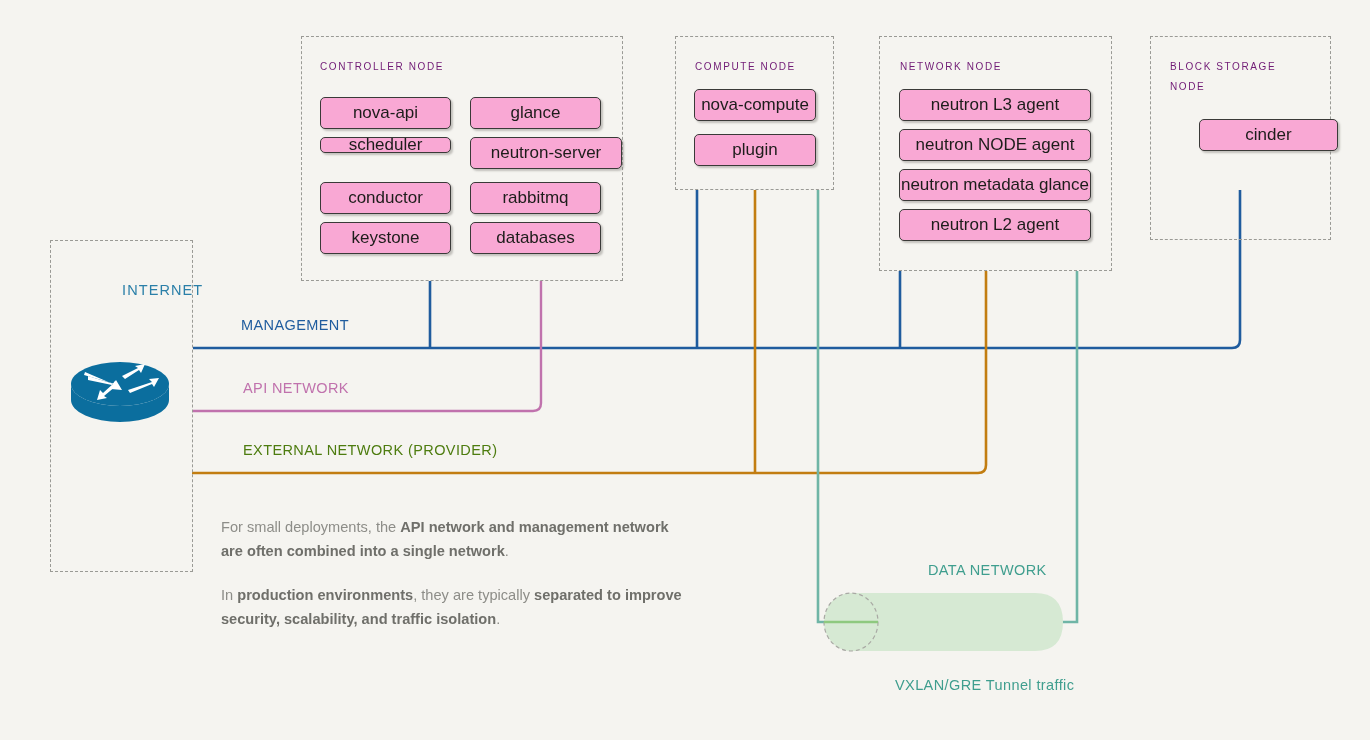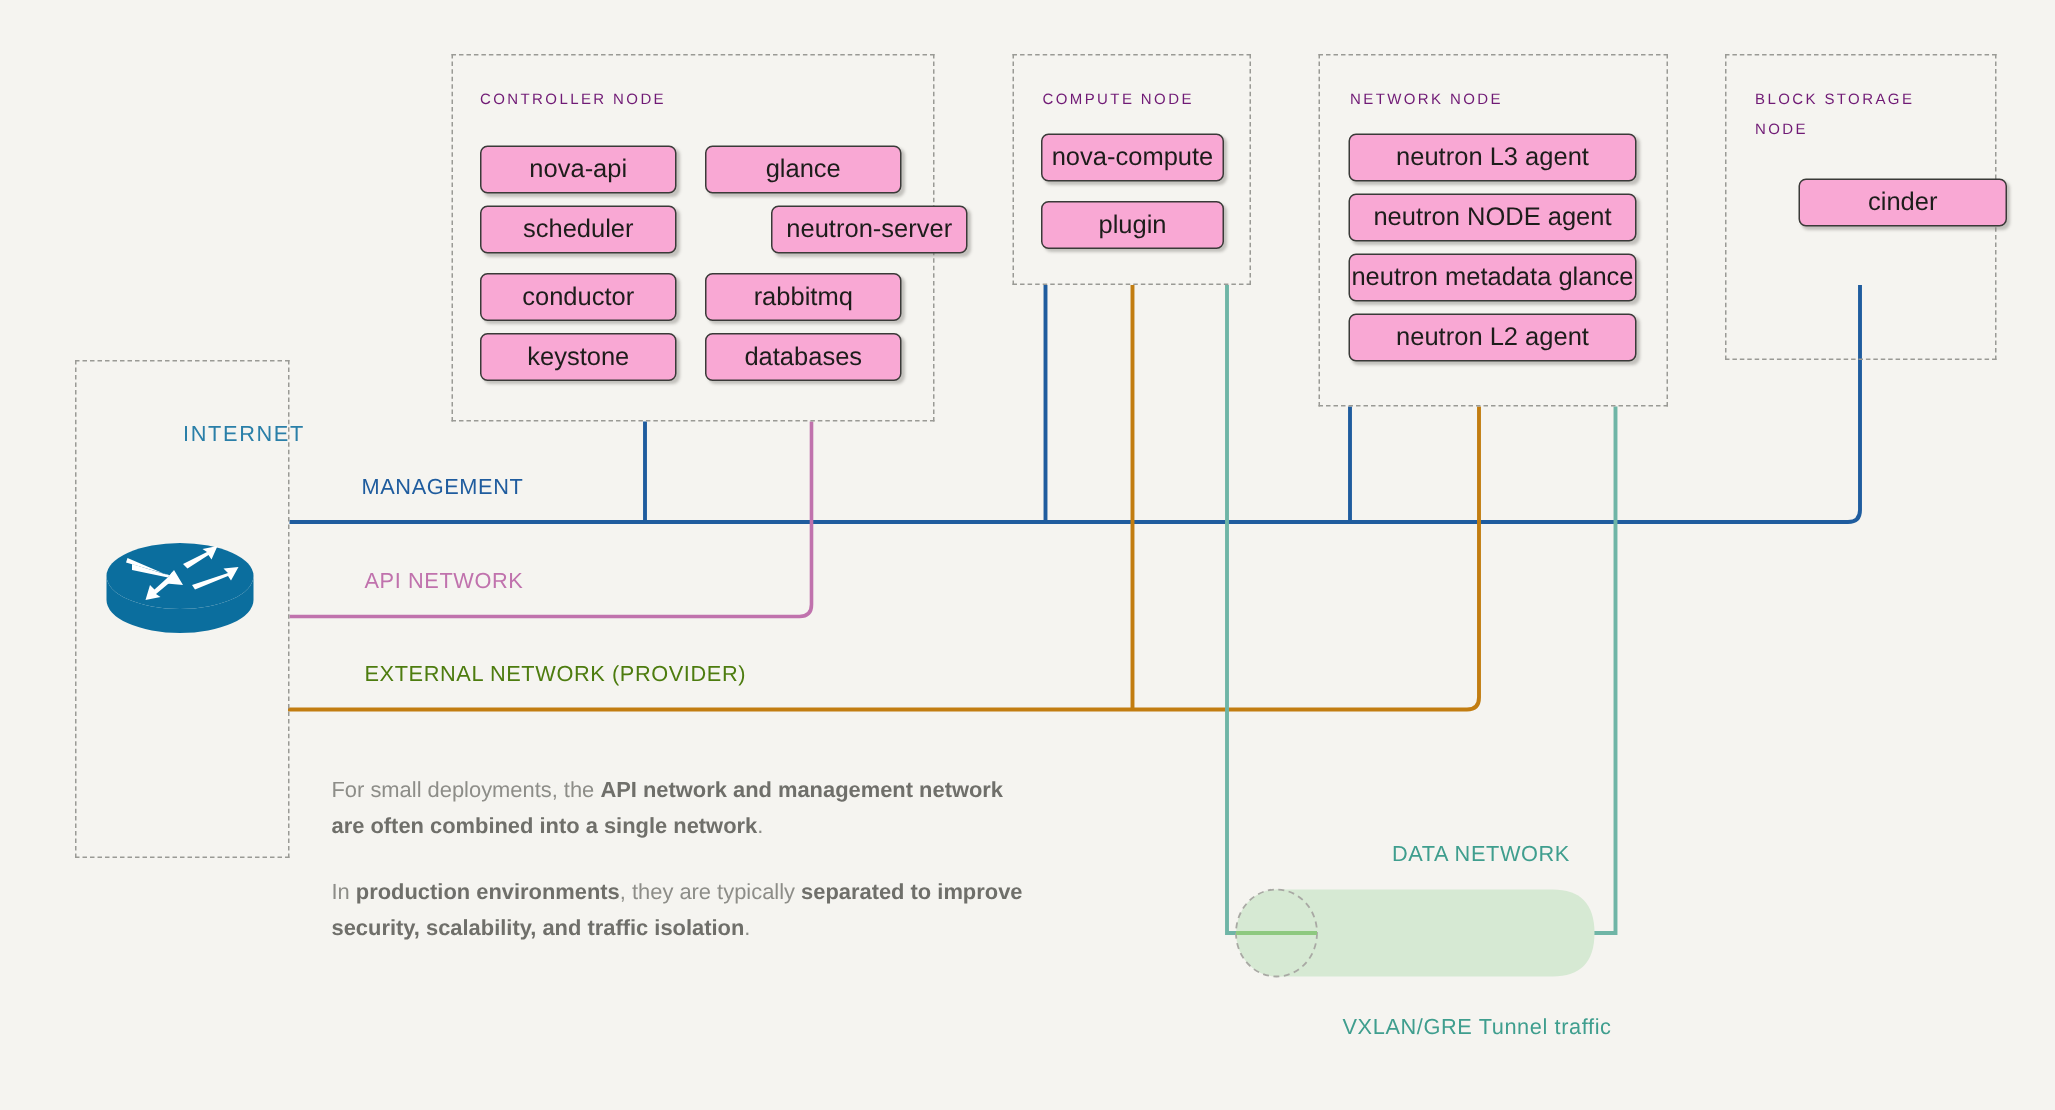--- a/index.html
+++ b/index.html
@@ -116,22 +116,22 @@
   <div class="net-label lbl-mgmt" style="left:201px;top:317px;">MANAGEMENT</div>
   <div class="net-label lbl-api" style="left:203px;top:380px;">API NETWORK</div>
   <div class="net-label lbl-ext" style="left:203px;top:442px;">EXTERNAL NETWORK (PROVIDER)</div>
   <div class="net-label lbl-data" style="left:888px;top:562px;">DATA NETWORK</div>
   <div class="net-label lbl-tunnel" style="left:855px;top:677px;">VXLAN/GRE Tunnel traffic</div>
 
   <div class="node-box" style="left:301px;top:36px;width:322px;height:245px;"></div>
   <div class="node-title" style="left:320px;top:57px;">CONTROLLER  NODE</div>
   <div class="svc" style="left:320px;top:97px;width:131px;height:32px;">nova-api</div>
   <div class="svc" style="left:470px;top:97px;width:131px;height:32px;">glance</div>
-  <div class="svc" style="left:320px;top:137px;width:131px;height:32px;">scheduler</div>
-  <div class="svc" style="left:470px;top:137px;width:131px;height:32px;margin-left:44px;">neutron-server</div>
+  <div class="svc" style="left:320px;top:137px;width:131px;height:16px;">scheduler</div>
+  <div class="svc" style="left:470px;top:137px;width:152px;height:32px;">neutron-server</div>
   <div class="svc" style="left:320px;top:182px;width:131px;height:32px;">conductor</div>
   <div class="svc" style="left:470px;top:182px;width:131px;height:32px;">rabbitmq</div>
   <div class="svc" style="left:320px;top:222px;width:131px;height:32px;">keystone</div>
   <div class="svc" style="left:470px;top:222px;width:131px;height:32px;">databases</div>
 
   <div class="node-box" style="left:675px;top:36px;width:159px;height:154px;"></div>
   <div class="node-title" style="left:695px;top:57px;">COMPUTE  NODE</div>
   <div class="svc" style="left:694px;top:89px;width:122px;height:32px;">nova-compute</div>
   <div class="svc" style="left:694px;top:134px;width:122px;height:32px;">plugin</div>
 

